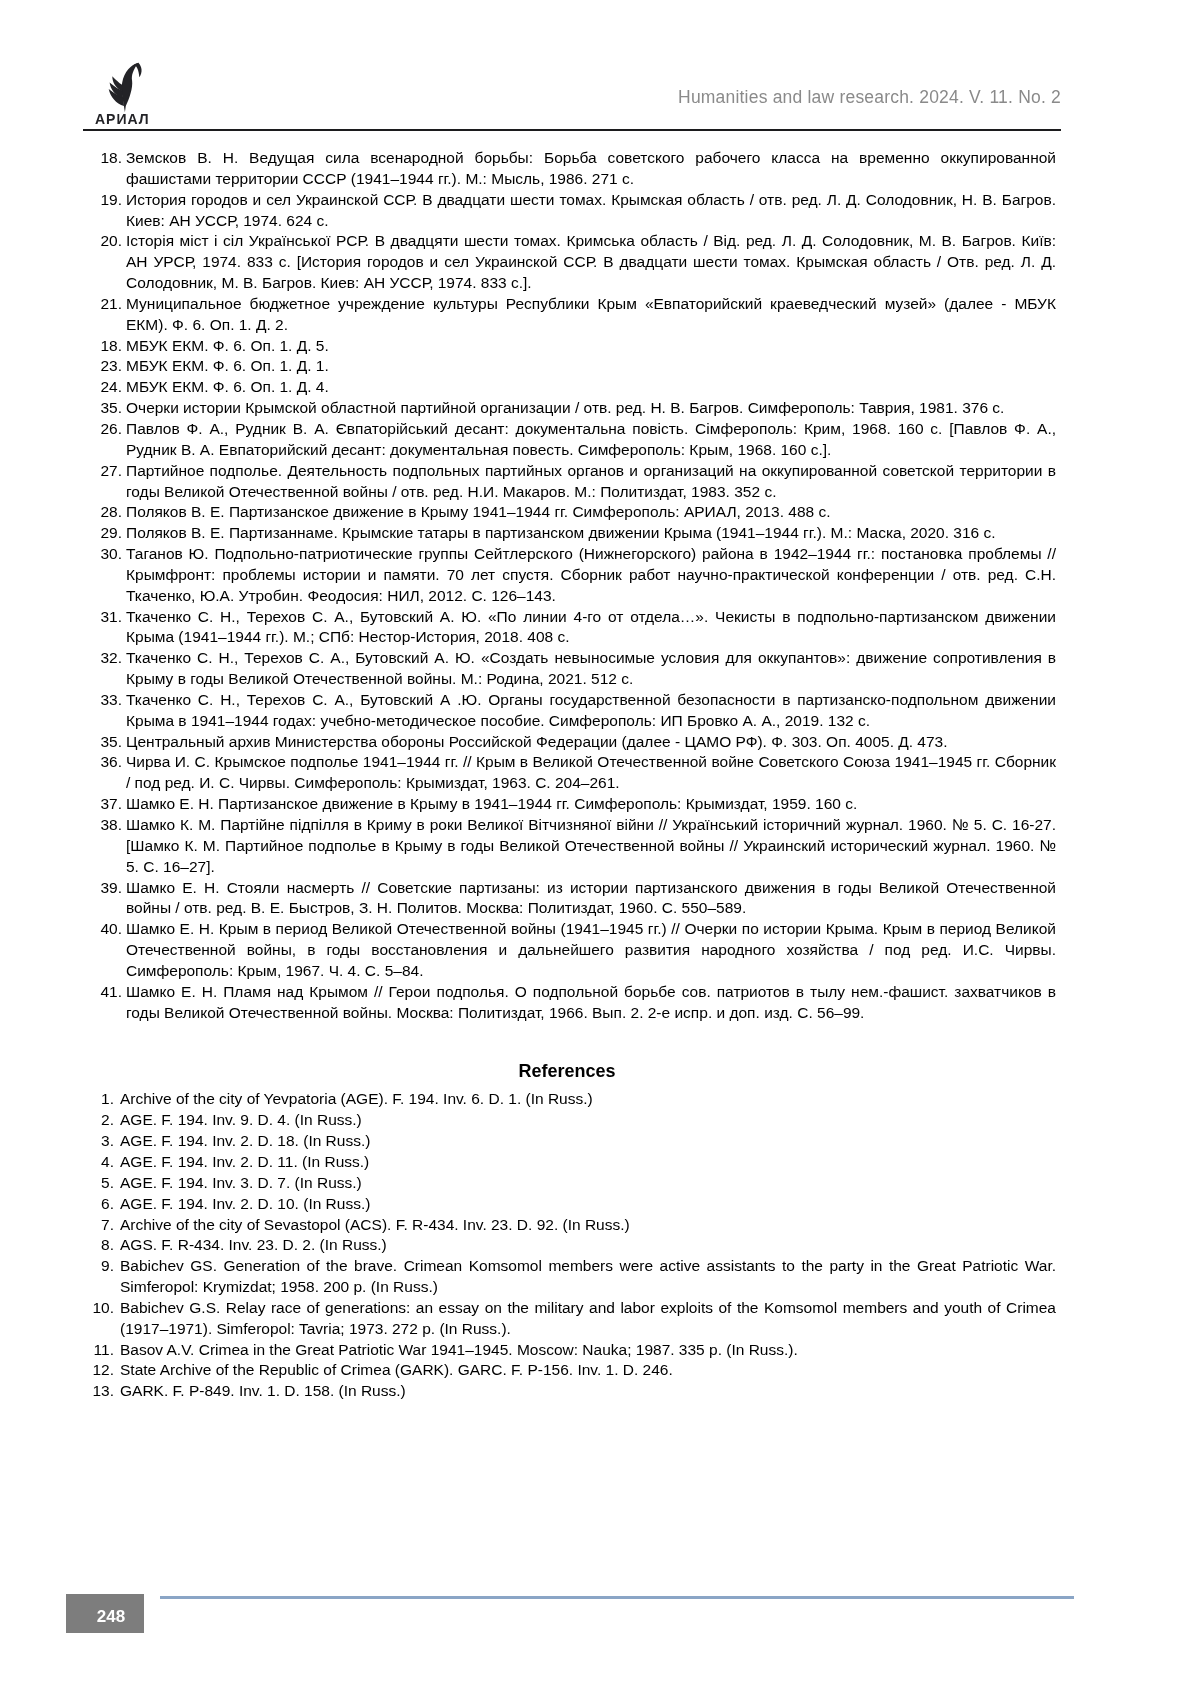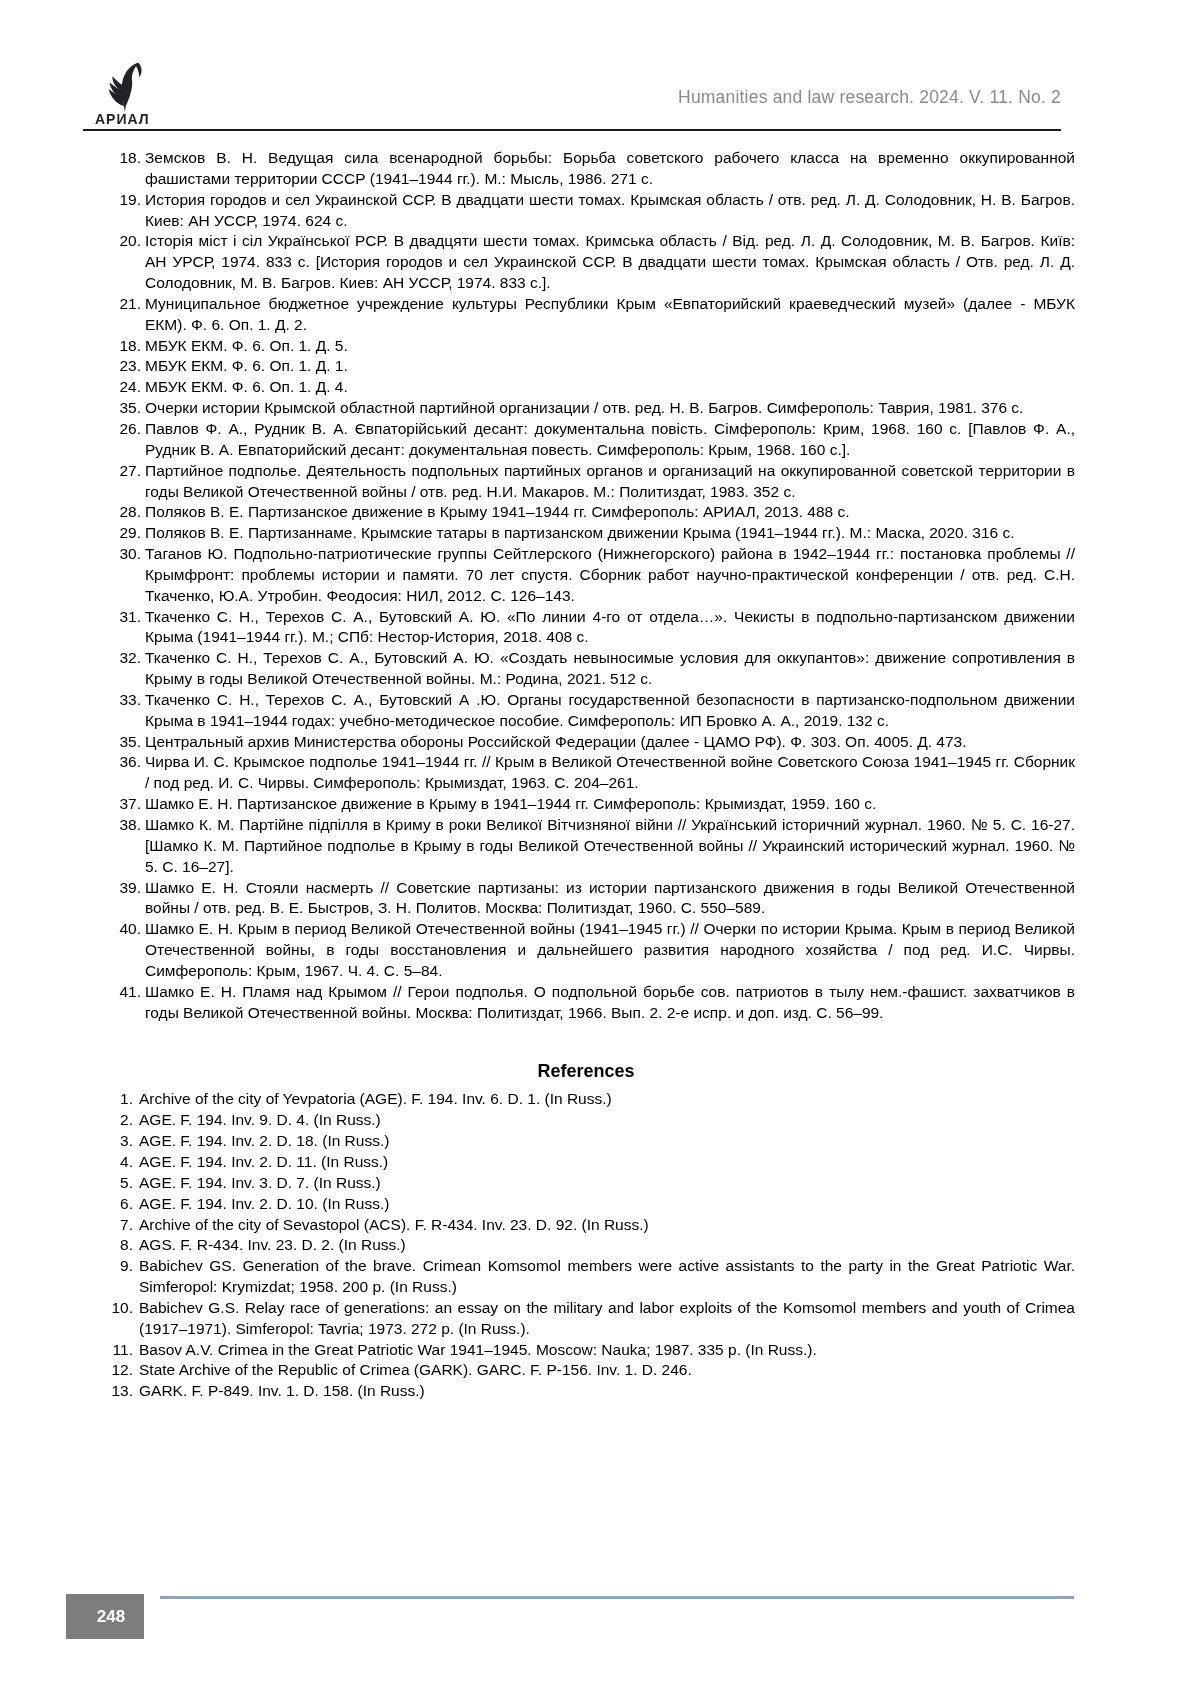--- a/index.html
+++ b/index.html
@@ -46,21 +46,21 @@
     font-size: 17.5px;
     color: #8a8a8a;
     letter-spacing: 0.2px;
     white-space: nowrap;
   }
 
   
   .content {
     position: absolute;
     top: 131px;
-    left: 97px;
+    left: 78px;
     width: 978px;
   }
   ol.refs {
     list-style: none;
     margin: 0;
     padding: 0;
     font-size: 15.5px;
     line-height: 20.85px;
     text-align: justify;
   }
@@ -83,21 +83,21 @@
     font-weight: bold;
     color: #000;
   }
 
   
   .footer-pagenum {
     position: absolute;
     left: 66px;
     top: 1594px;
     width: 78px;
-    height: 45px;
+    height: 39px;
     background: #7d7d7d;
     color: #ffffff;
     font-size: 17px;
     font-weight: bold;
     line-height: 45px;
     text-align: center;
     box-sizing: border-box;
     padding-left: 12px;
   }
   .footer-rule {

